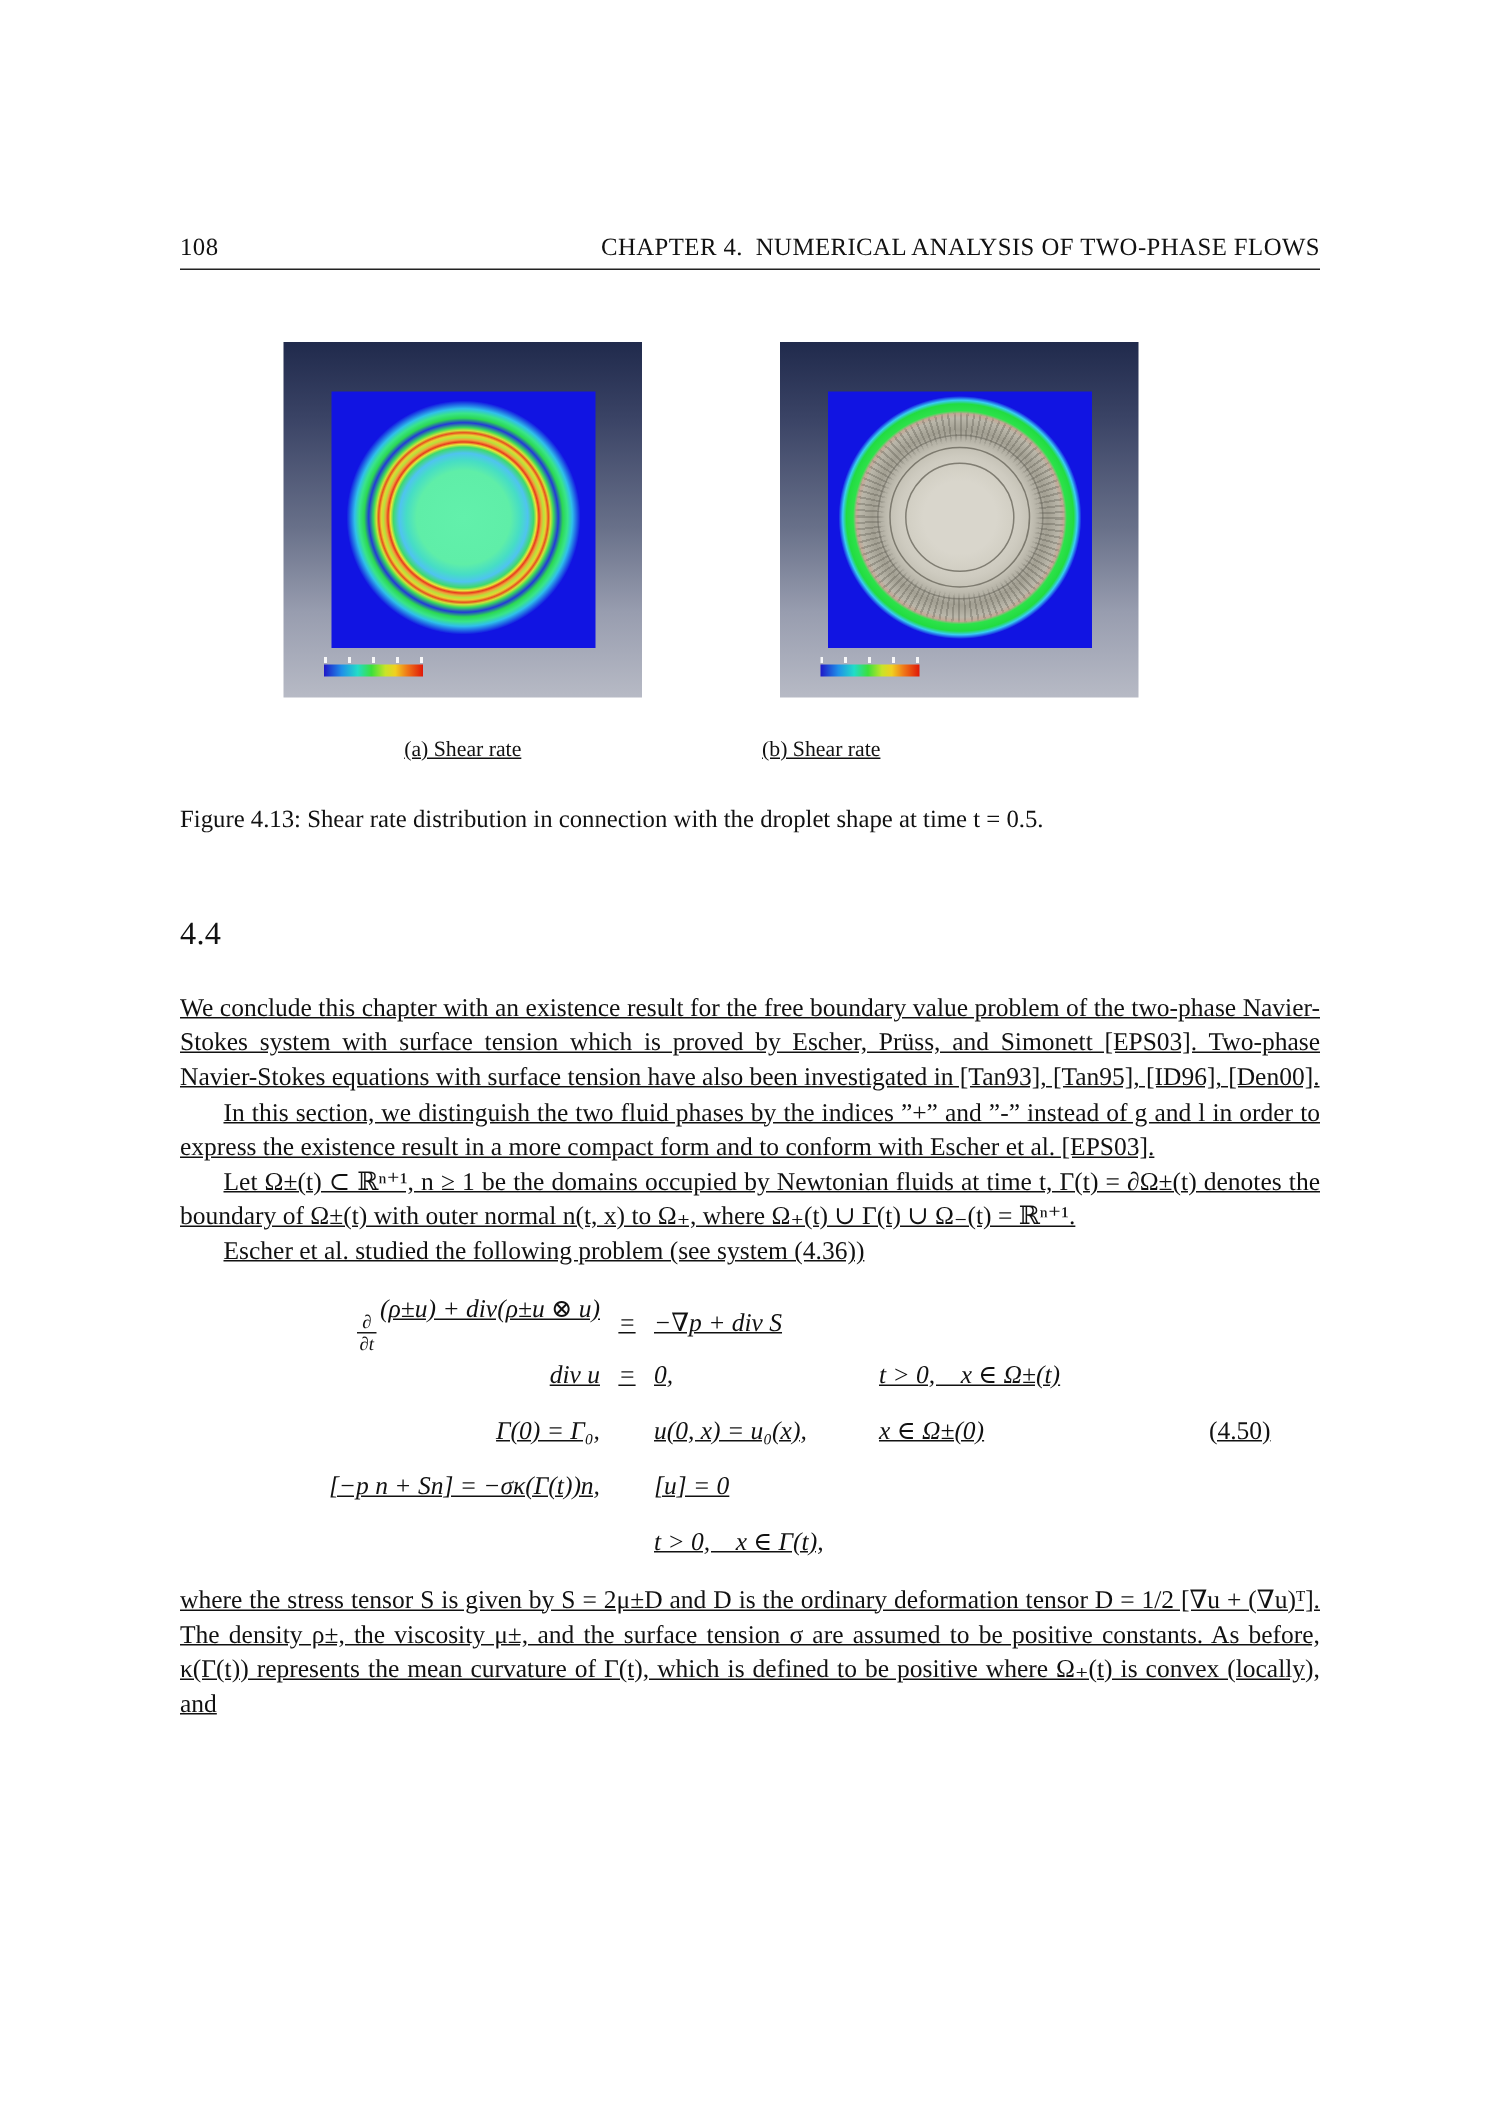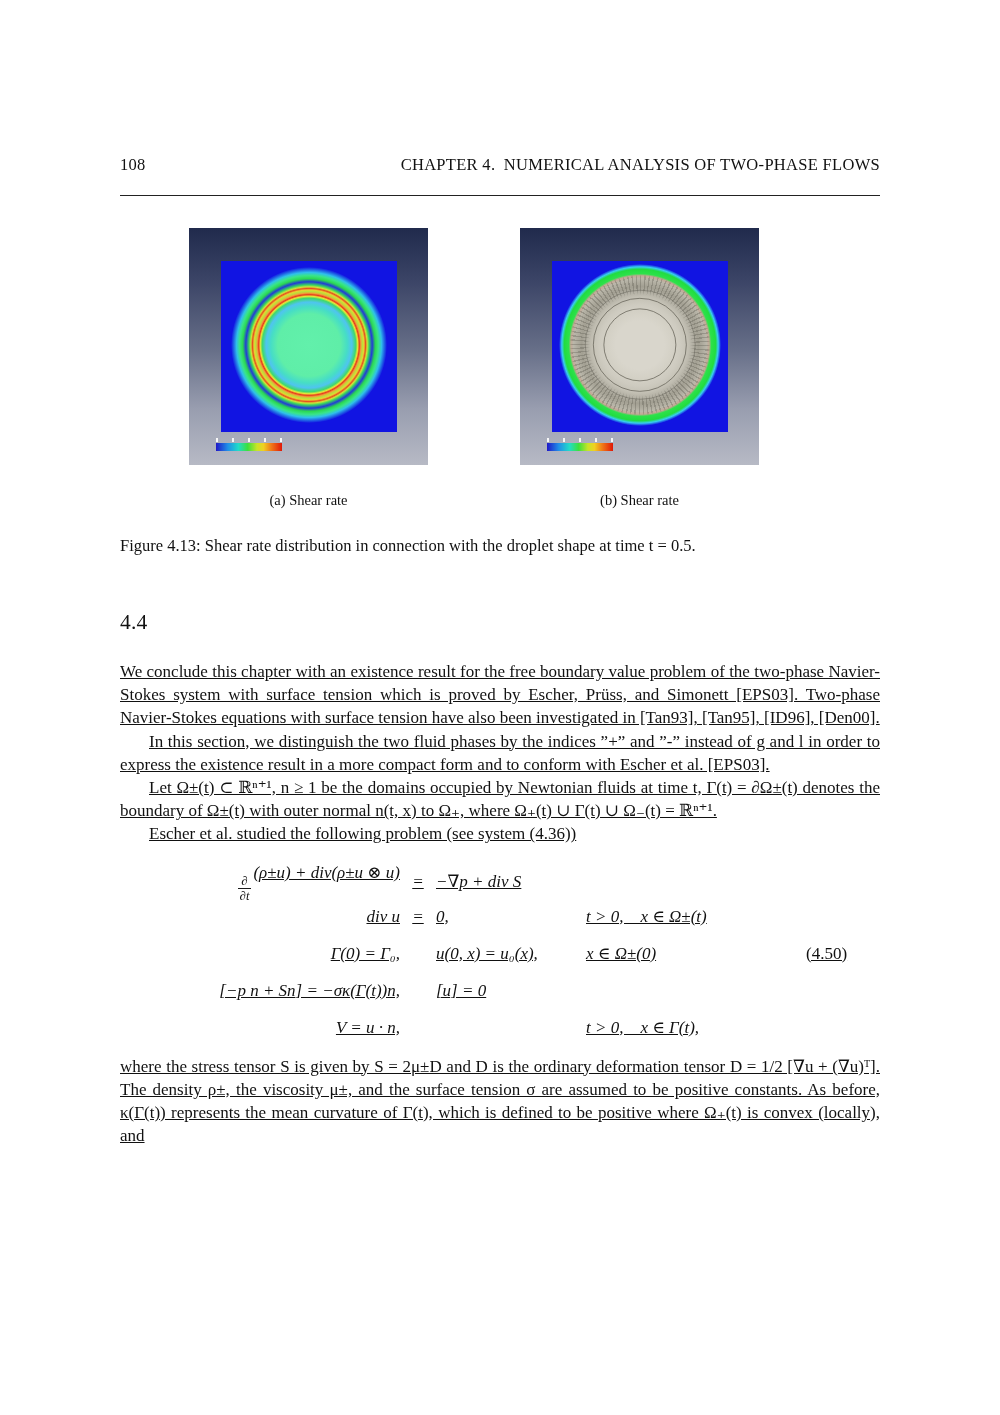--- a/index.html
+++ b/index.html
@@ -6,21 +6,21 @@
   .page {
     position:relative; width:1000px; height:1415px; background:#ffffff;
     font-family:"Liberation Serif", "DejaVu Serif", serif; color:#111111;
     overflow:hidden;
   }
   
   .header {
     position:absolute; top:155px; left:120px; width:760px;
     display:flex; justify-content:space-between; align-items:baseline;
     font-size:16.5px; letter-spacing:0.3px;
-    border-bottom:1px solid #222222; padding-bottom:20px;
+    border-bottom:1px solid #222222; padding-bottom:4px;
   }
   
   .figures { position:absolute; top:228px; left:189px; display:flex; gap:92px; }
   .panel {
     position:relative; width:239px; height:237px;
     background:linear-gradient(180deg,#202a4c 0%,#3b4466 22%,#687089 52%,#989daf 76%,#b7bac5 100%);
   }
   .domain {
     position:absolute; left:32px; top:33px; width:176px; height:171px;
     background:#1114e2; overflow:hidden;
@@ -53,22 +53,22 @@
   .ring-1 { width:44%; height:44%; }
   .ring-2 { width:57%; height:57%; }
   .ring-3 { width:67%; height:67%; border-color:rgba(100,97,87,0.5); }
   .colorbar {
     position:absolute; left:27px; top:215px; width:66px; height:8px;
     background:linear-gradient(90deg,#2018c8 0%,#2090e8 18%,#22dcc8 34%,#3ce03c 48%,#c8e428 62%,#f0d020 72%,#f07818 84%,#e01808 100%);
   }
   .cb-ticks { position:absolute; left:27px; top:210px; width:66px; height:4px;
     background:repeating-linear-gradient(90deg, rgba(255,255,255,0.9) 0 2px, transparent 2px 16px); }
   
-  .subcaptions { position:absolute; top:492px; left:189px; display:flex; gap:92px;
-    font-size:14.5px; }
+  .subcaptions { position:absolute; top:492px; left:189px; display:flex; 
+    font-size:14.5px;text-decoration:underline; }
   .subcaptions .sc { width:239px; text-align:center; }
   .caption { position:absolute; top:536px; left:120px; width:760px; font-size:16.5px; }
   
   .section-heading { position:absolute; top:610px; left:120px; width:760px;
     display:flex; gap:24px; font-size:21.5px; font-weight:normal; letter-spacing:0.2px; }
   
   .body-text { position:absolute; top:660px; left:120px; width:760px;
     font-size:17px; line-height:23.2px; text-align:justify;text-decoration:underline; }
   .body-text p { margin:0; }
   .indent { text-indent:29px; }
@@ -170,21 +170,20 @@
 
       <div class="eq-row">
         <span class="eq-a">[−p n + Sn] = −σκ(Γ(t))n,</span>
         <span class="eq-rel"></span>
         <span class="eq-b">[u] = 0</span>
         <span class="eq-c"></span>
         <span class="eq-d"></span>
       </div>
 
       <div class="eq-row">
-        <span class="eq-a">V = u · n,</span>
         <span class="eq-rel"></span>
         <span class="eq-b"></span>
         <span class="eq-c">t &gt; 0, x ∈ Γ(t),</span>
         <span class="eq-d"></span>
       </div>
 
     </div>
 
     <p>where the stress tensor S is given by S = 2μ±D and D is the ordinary deformation tensor D = 1/2 [∇u + (∇u)ᵀ]. The density ρ±, the viscosity μ±, and the surface tension σ are assumed to be positive constants. As before, κ(Γ(t)) represents the mean curvature of Γ(t), which is defined to be positive where Ω₊(t) is convex (locally), and</p>
   </div>

